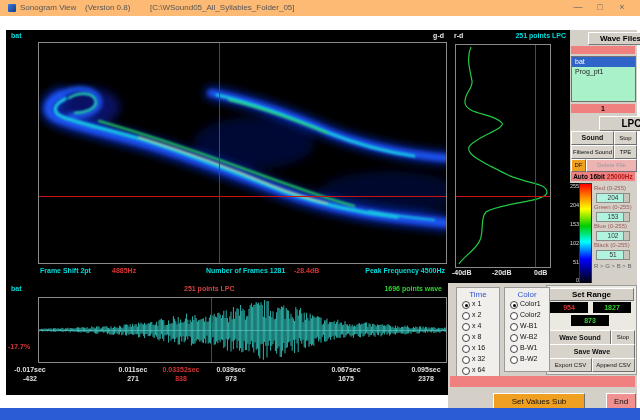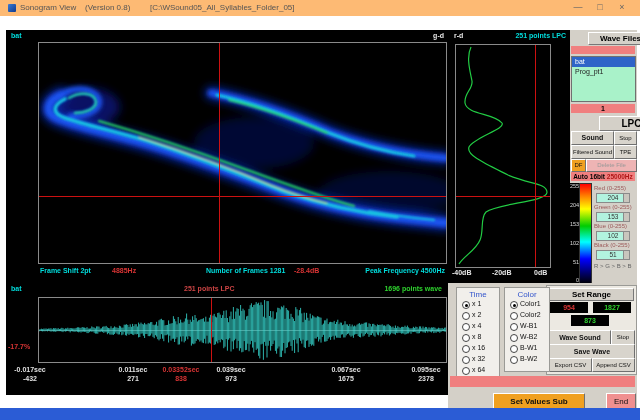--- a/index.html
+++ b/index.html
@@ -284,17 +284,17 @@
         <span class="radio"></span>
         <span class="rlbl">B-W1</span>
       </div>
     <div class="rrow">
         <span class="radio"></span>
         <span class="rlbl">B-W2</span>
       </div>
   </div>
 
   <div class="pinkbar" style="left:2px;top:93px;width:185px;height:11px;"></div>
-  <div class="btn" style="left:45px;top:110px;width:90px;height:15px;line-height:15px;font-size:8px;font-weight:bold;background:#f0a020;">Set Values Sub</div>
+  <div class="btn" style="left:45px;top:110px;width:90px;height:15px;line-height:15px;font-size:8px;font-weight:normal;background:#f0a020;">Set Values Sub</div>
   <div class="btn" style="left:158px;top:110px;width:28px;height:15px;line-height:15px;font-size:8px;background:#f09090;">End</div>
 </div>
 
 <div id="taskbar"></div>
 
 </body></html>

